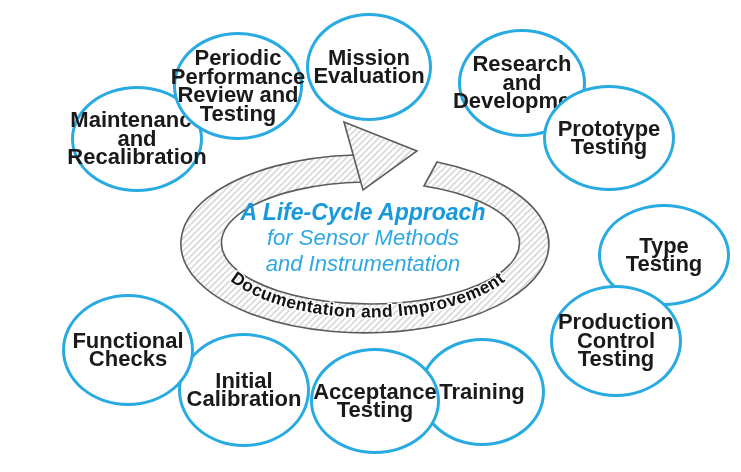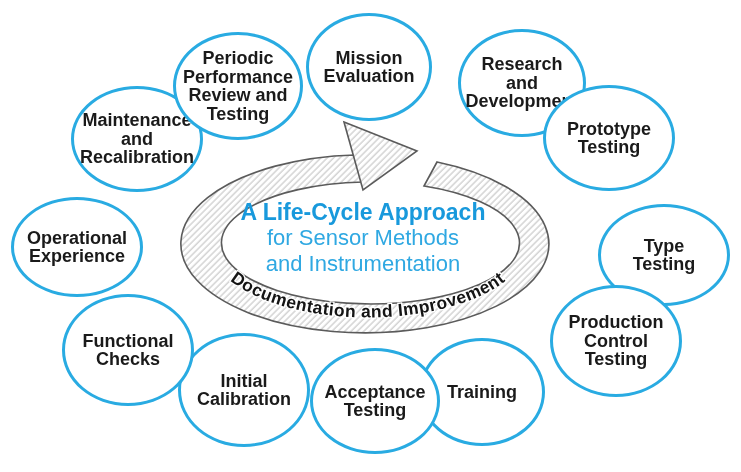--- a/index.html
+++ b/index.html
@@ -33,31 +33,32 @@
     border-radius: 50%;
     background: #ffffff;
     display: flex;
     align-items: center;
     justify-content: center;
   }
   .stage-label {
     display: block;
     white-space: pre;
     text-align: center;
-    font-size: 18px;
+    font-size: 22px;
     font-weight: bold;
     line-height: 18.5px;
     color: #1a1a1a;
   }
   .center-title {
     position: absolute;
     left: 210px;
     top: 199px;
     width: 306px;
     text-align: center;
+    font-style: italic;
   }
   .title-line-1 {
     font-size: 23px;
     font-weight: bold;
     line-height: 26px;
     color: var(--title-blue, #1899DC);
     white-space: pre;
   }
   .title-line-2, .title-line-3 {
     font-size: 22px;
@@ -134,24 +135,20 @@
   <div class="stage" style="left:178px;top:333px;width:132px;height:114px">
     <span class="stage-label">Initial
 Calibration</span>
   </div>
 
   <div class="stage" style="left:62px;top:294px;width:132px;height:112px">
     <span class="stage-label">Functional
 Checks</span>
   </div>
 
-  <div class="stage" style="left:11px;top:197px;width:132px;height:100px">
-    <span class="stage-label">Operational
-Experience</span>
-  </div>
 
   <div class="stage" style="left:71px;top:86px;width:132px;height:106px">
     <span class="stage-label">Maintenance
 and
 Recalibration</span>
   </div>
 
   <div class="stage" style="left:173px;top:32px;width:130px;height:108px">
     <span class="stage-label">Periodic
 Performance

